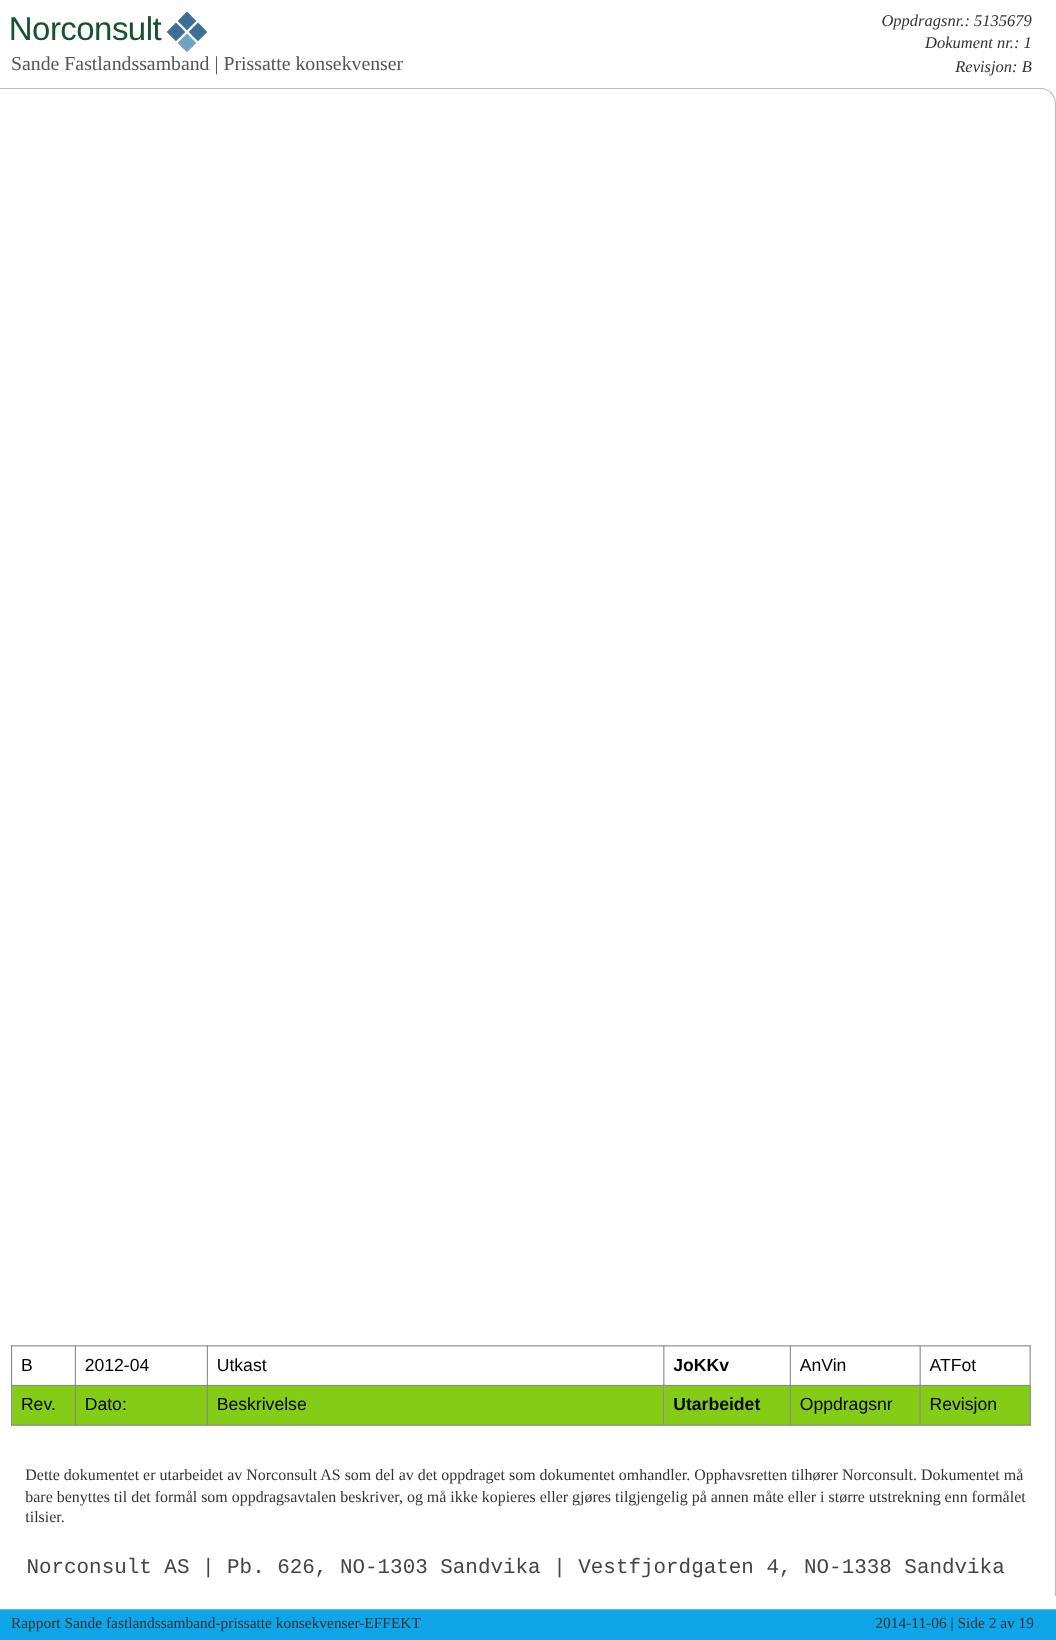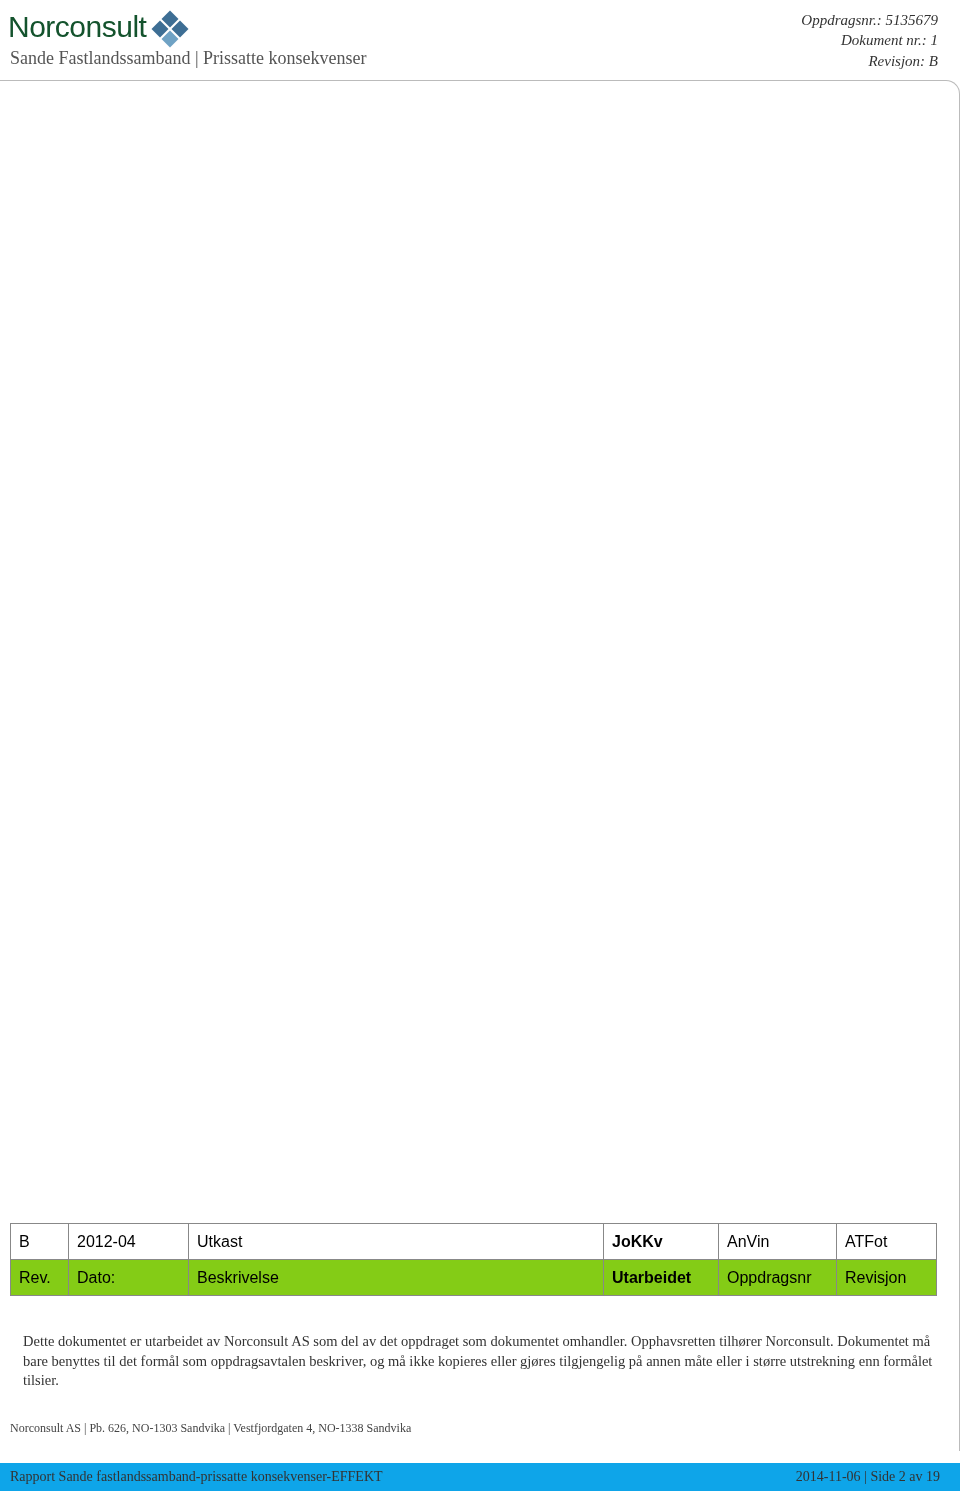--- a/index.html
+++ b/index.html
@@ -108,24 +108,24 @@
       position: absolute;
       left: 23px;
       right: 22px;
       bottom: 60px;
       font-size: 14.5px;
       color: #333;
       line-height: 1.35;
     }
     .footer-address {
       position: absolute;
-      left: 10px;
+      left: 24px;
       bottom: 55px;
-      font-family: Liberation Serif, serif;
-      font-size: 12px;
+      font-family: Liberation Mono, monospace;
+      font-size: 19px;
       color: #444;
     }
     .footer-bar {
       position: absolute;
       left: 0;
       right: 0;
       bottom: 0;
       height: 28px;
       background: #0ea5e9;
       display: flex;

